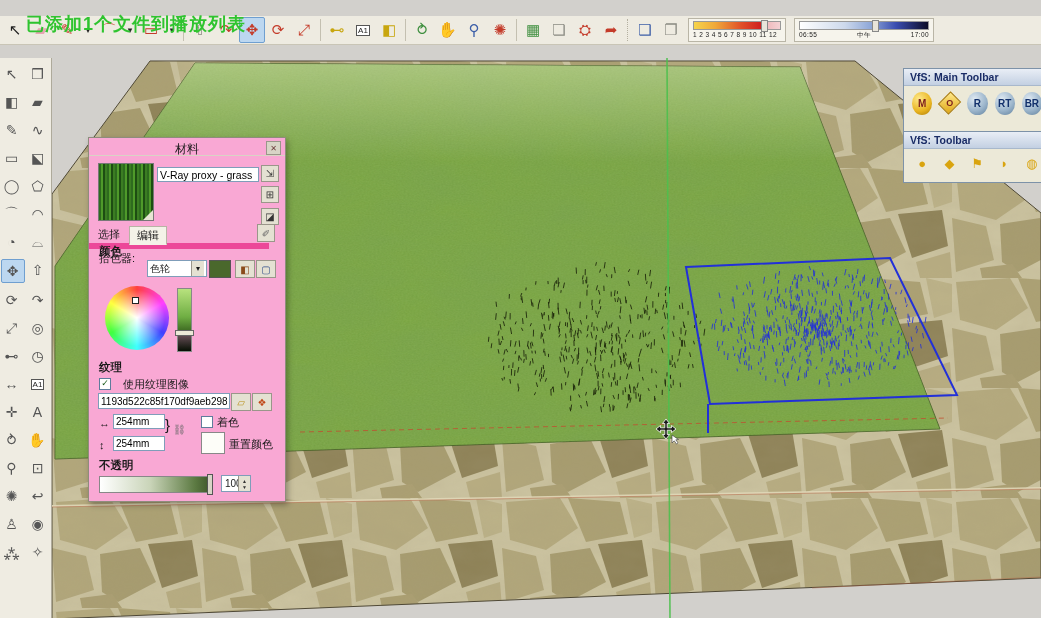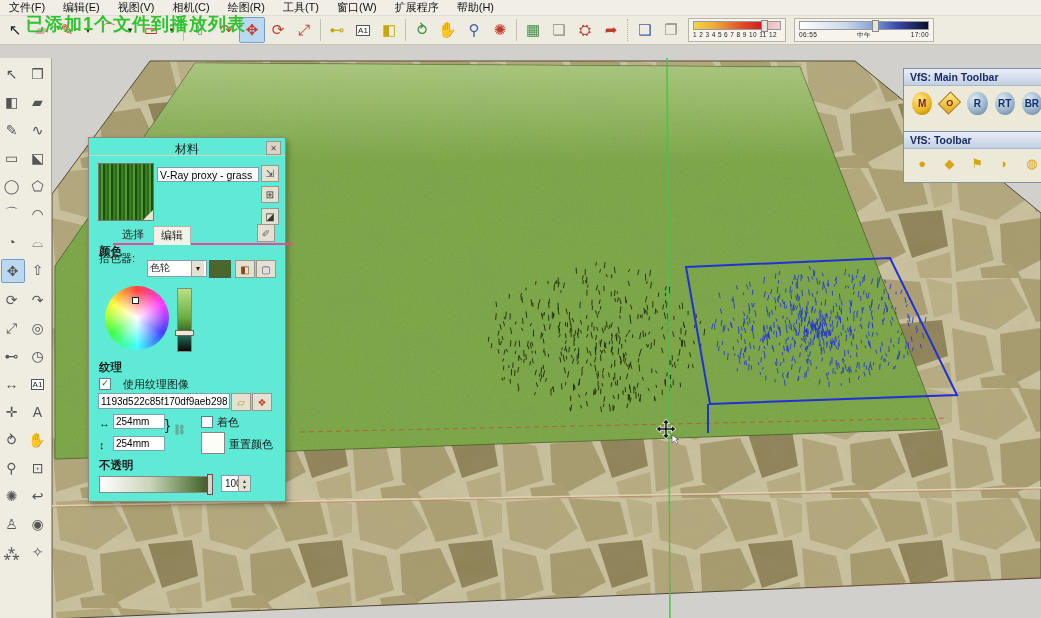--- a/index.html
+++ b/index.html
@@ -35,33 +35,33 @@
             font-size:9px;display:flex;align-items:center;border:1px solid #3f7cc4;}
   
   #leftdock{position:absolute;left:0;top:58px;width:52px;height:560px;background:#efece2;
             border-right:1px solid #aeaa9b;box-sizing:border-box;padding-top:5px;}
   #lgrid{display:grid;grid-template-columns:24px 24px;justify-content:center;gap:6px 2px;}
   .li{width:22px;height:22px;display:flex;align-items:center;justify-content:center;font-size:14px;color:#555;}
   .li.active{background:#bcd7f0;border:1px solid #6f9fd0;border-radius:2px;}
   
   #notify{position:absolute;left:26px;top:12px;font-size:18px;font-weight:bold;z-index:40;letter-spacing:1px;}
   
-  #matdlg{position:absolute;left:88px;top:137px;width:196px;height:363px;background:#5eead4;
+  #matdlg{position:absolute;left:88px;top:137px;width:196px;height:363px;background:#f9a8d4;
           border:1px solid #8f8c7d;box-shadow:2px 3px 6px rgba(0,0,0,.3);z-index:30;font-size:11px;color:#1a1a1a;}
   #dlgtitle{position:absolute;left:0;top:0;width:100%;height:18px;text-align:center;font-size:12px;padding-top:3px;box-sizing:border-box;border-bottom:1px solid #d8d4c4;}
   #dlgclose{position:absolute;right:4px;top:3px;width:13px;height:12px;background:#d8d4c6;border:1px solid #9a968a;
             font-size:8px;display:flex;align-items:center;justify-content:center;color:#6b3b3b;}
   #thumb{position:absolute;left:9px;top:25px;width:54px;height:56px;border:1px solid #777;
          background:repeating-linear-gradient(90deg,#2e6b1e 0 2px,#4f9a2a 2px 4px,#1d4d12 4px 6px,#3b7d22 6px 8px);}
   #thumb .fold{position:absolute;right:0;bottom:0;width:0;height:0;border-left:10px solid transparent;border-bottom:10px solid #e8e5d4;}
   #matname{position:absolute;left:68px;top:29px;width:96px;height:13px;border:1px solid #7f9db9;background:#fff;
            font-size:10.5px;padding:0 2px;font-family:"Liberation Sans",sans-serif;}
   .sbtn{position:absolute;left:172px;width:16px;height:15px;background:#e4e1d2;border:1px solid #9a968a;
         font-size:10px;display:flex;align-items:center;justify-content:center;color:#333;}
-  .tabrow{position:absolute;left:24px;top:88px;width:180px;height:17px;border-bottom:2px solid #ec4899;}
+  .tabrow{position:absolute;left:0;top:88px;width:180px;height:17px;border-bottom:6px solid #ec4899;}
   .dtab{position:absolute;top:0;height:16px;padding:1px 7px 0;font-size:11px;}
   .dtab.sel{background:#f4f2e8;border:1px solid #b8b4a4;border-bottom:1px solid #f4f2e8;}
   .sechead{position:absolute;font-weight:bold;font-size:11.5px;display:flex;align-items:center;}
   .dlabel{position:absolute;font-size:11px;}
   .dinput{position:absolute;border:1px solid #7f9db9;background:#fff;font-size:10px;padding:0 2px;
           font-family:"Liberation Sans",sans-serif;}
   .ibtn{position:absolute;width:18px;height:16px;background:#e4e1d2;border:1px solid #9a968a;font-size:10px;
         display:flex;align-items:center;justify-content:center;}
   .cbox{position:absolute;width:10px;height:10px;background:#fff;border:1px solid #5f7c9c;font-size:9px;
         line-height:9px;text-align:center;color:#1a5c1a;}
@@ -94,31 +94,20 @@
   .vdiamond span{position:relative;font-size:9px;font-weight:bold;}
   .lgi{width:22px;height:22px;display:flex;align-items:center;justify-content:center;font-size:13px;color:#d9a40f;}
   
   #vp{position:absolute;left:52px;top:58px;width:989px;height:560px;}
 </style>
 </head>
 <body>
 
 <div id="app">
 
-  <div id="menubar">
-    <span class="mitem">文件(F)</span>
-    <span class="mitem">编辑(E)</span>
-    <span class="mitem">视图(V)</span>
-    <span class="mitem">相机(C)</span>
-    <span class="mitem">绘图(R)</span>
-    <span class="mitem">工具(T)</span>
-    <span class="mitem">窗口(W)</span>
-    <span class="mitem">扩展程序</span>
-    <span class="mitem">帮助(H)</span>
-  </div>
 
   <div id="notify" style="color: rgb(47, 196, 47);">已添加1个文件到播放列表</div>
 
   <div id="toolbar">
     <span class="tbtn c-blk">↖</span>
     <span class="tbtn c-pink">▰</span>
     <span class="tbtn c-red">✎</span>
     <span class="tbtn small">▾</span>
     <span class="tbtn c-red">⌒</span>
     <span class="tbtn small">▾</span>
@@ -1262,21 +1251,21 @@
     <span class="sbtn" style="top:70px">◪</span>
 
     <div class="tabrow">
       <span class="dtab" style="left:2px">选择</span>
       <span class="dtab sel" style="left:40px">编辑</span>
     </div>
     <span class="ibtn" style="left:168px;top:86px;width:16px;color:#666">✐</span>
 
     <div class="sechead" style="left:10px;top:106px">颜色</div>
     <span class="dlabel" style="left:10px;top:113px">拾色器:</span>
-    <div class="dinput" style="left:58px;top:122px;width:54px;height:15px;display:flex;align-items:flex-start;justify-content:space-between;">
+    <div class="dinput" style="left:58px;top:122px;width:54px;height:15px;display:flex;align-items:center;justify-content:space-between;">
       <span>色轮</span>
       <span style="background:#e4e1d2;border-left:1px solid #9a968a;width:12px;text-align:center;font-size:8px;height:100%;line-height:15px">▾</span>
     </div>
     <div class="abs" style="left:120px;top:122px;width:20px;height:16px;background:#4a682c;border:1px solid #555"></div>
     <span class="ibtn" style="left:146px;top:122px;color:#8a4a1a">◧</span>
     <span class="ibtn" style="left:167px;top:122px;color:#33518a">▢</span>
 
     <div id="wheel"></div>
     <div id="wheelsel"></div>
     <div id="vslider"></div>

